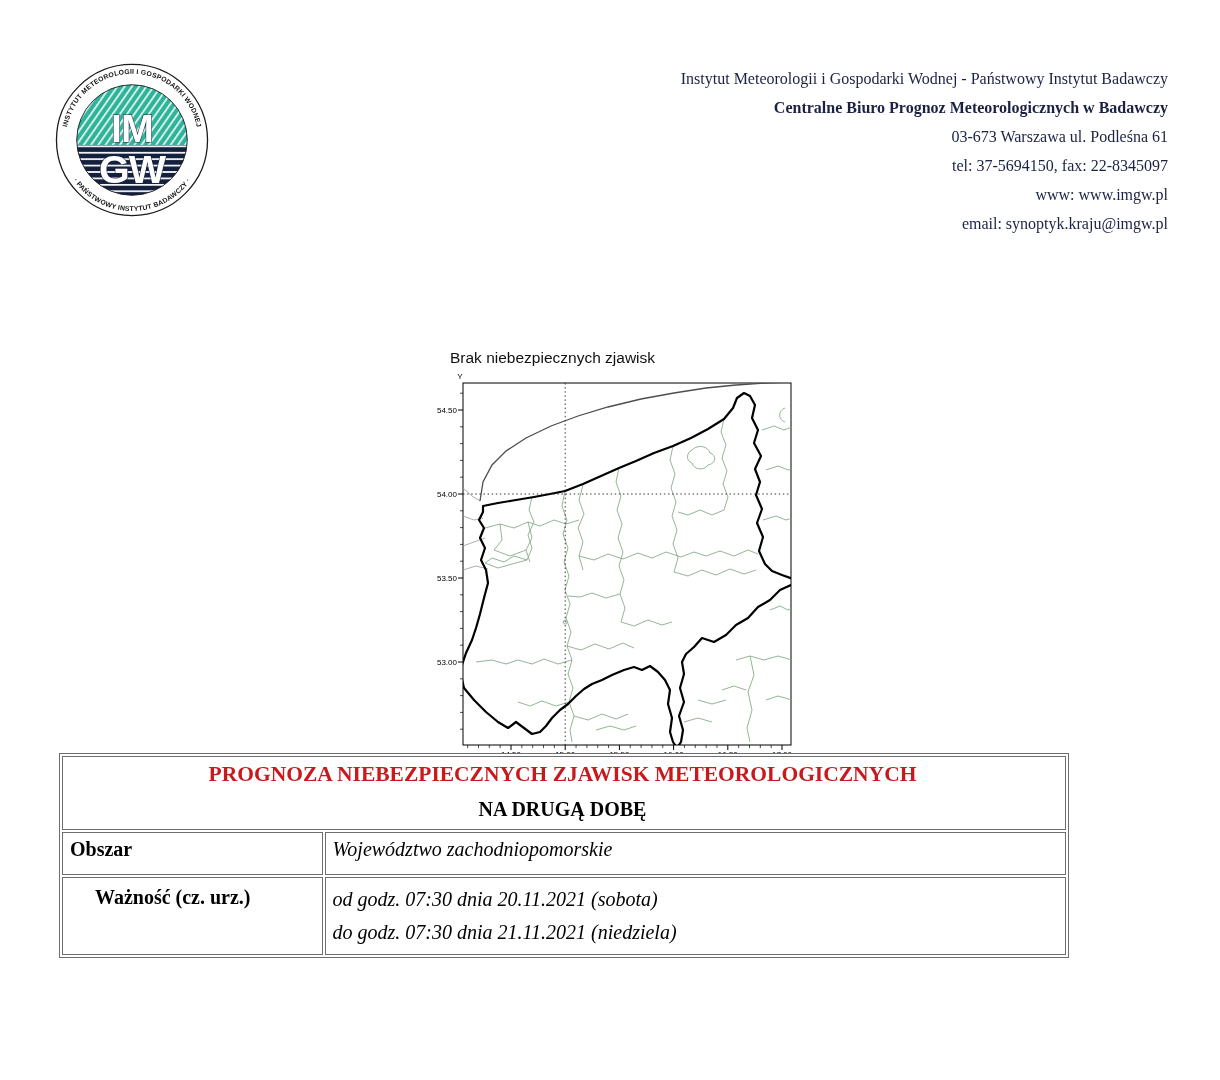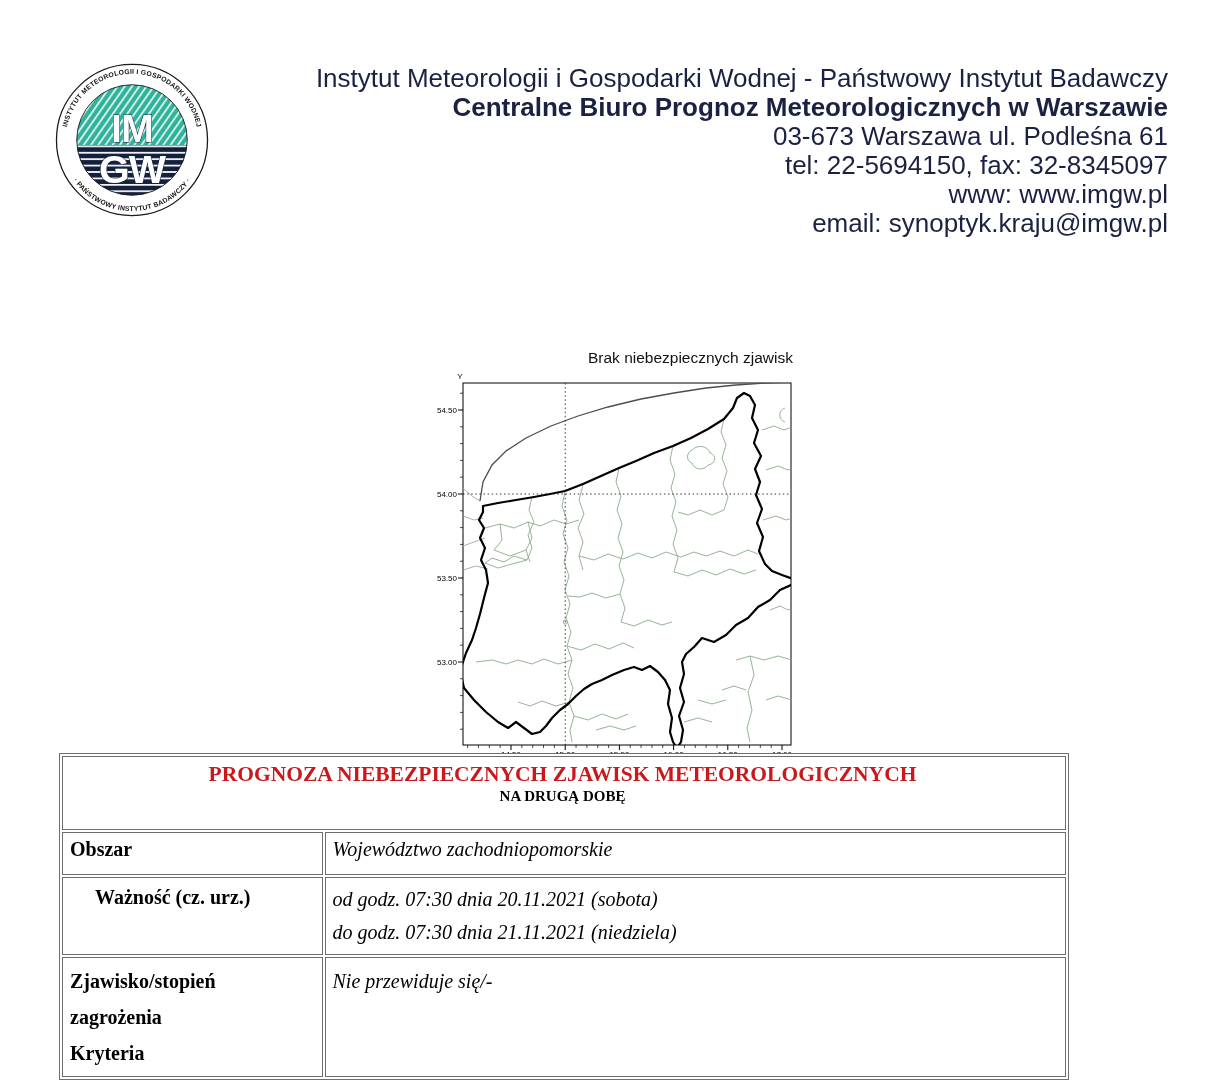--- a/index.html
+++ b/index.html
@@ -6,40 +6,40 @@
   body{
     width:1220px;height:1080px;background:#ffffff;position:relative;
     font-family:"Liberation Sans",sans-serif;overflow:hidden;
   }
   .page{position:absolute;inset:0;background:#fff;}
 
   
   .logo-wrap{position:absolute;left:54px;top:62px;width:156px;height:156px;}
   .header-text{
     position:absolute;top:64px;right:52px;text-align:right;
-    color:#1b2142;font-size:26px;line-height:29px;
+    color:#1b2142;font-size:16px;line-height:29px;font-family:Liberation Serif, serif;
   }
   .header-text .bold{font-weight:bold;}
 
   
-  .map-wrap{position:absolute;top:349px;left:436px;width:357px;text-align:right;}
+  .map-wrap{position:absolute;top:349px;left:436px;width:357px;text-align:left;}
   .map-title{font-size:15.5px;color:#111;margin:0 0 3px 14px;font-family:"Liberation Sans",sans-serif;}
   svg.region-map{display:block;}
 
   
   .table-wrap{position:absolute;top:753px;left:59px;width:1010px;}
   table.forecast{
     width:100%;border-collapse:separate;border-spacing:2px;
     border:1px solid #6e6e6e;background:#fff;
     font-family:"Liberation Serif",serif;color:#000;font-size:20px;
   }
   table.forecast td{border:1px solid #6e6e6e;padding:5px 10px 5px 7px;vertical-align:top;background:#fff;}
   td.title-cell{text-align:center;height:62px;padding-top:9px;}
   .t-red{font-weight:bold;font-size:21.5px;}
-  .t-sub{font-weight:bold;font-size:15px;margin-top:1px;color:#000;}
+  .t-sub{font-weight:bold;font-size:20px;margin-top:11px;color:#000;}
   td.label-cell{font-weight:bold;width:26%;}
   td.value-cell{font-weight:normal;font-style:italic;}
   tr.r-obszar td{height:31px;}
   tr.r-waznosc td{height:56px;line-height:33px;}
   tr.r-zjawisko td{height:66px;line-height:36px;}
   .bold-val{font-weight:bold;}
 </style>
 </head>
 <body>
 
@@ -74,23 +74,23 @@
         <textPath href="#arcTop" startOffset="50%" text-anchor="middle">INSTYTUT METEOROLOGII I GOSPODARKI WODNEJ</textPath>
       </text>
       <text font-family="Liberation Sans, sans-serif" font-size="6.9" font-weight="bold" fill="#111" letter-spacing="0.25">
         <textPath href="#arcBottom" startOffset="50%" text-anchor="middle">· PAŃSTWOWY INSTYTUT BADAWCZY ·</textPath>
       </text>
     </svg>
   </div>
 
   <div class="header-text">
     <div>Instytut Meteorologii i Gospodarki Wodnej - Państwowy Instytut Badawczy</div>
-    <div class="bold">Centralne Biuro Prognoz Meteorologicznych w Warszawie</div>
+    <div class="bold">Centralne Biuro Prognoz Meteorologicznych w Badawczy</div>
     <div>03-673 Warszawa ul. Podleśna 61</div>
-    <div>tel: 22-5694150, fax: 32-8345097</div>
+    <div>tel: 37-5694150, fax: 22-8345097</div>
     <div>www: www.imgw.pl</div>
     <div>email: synoptyk.kraju@imgw.pl</div>
   </div>
 
   <div class="map-wrap">
     <div class="map-title">Brak niebezpiecznych zjawisk</div>
     <svg class="region-map" width="357" height="390" viewBox="0 0 357 390">
       <defs>
         <clipPath id="frameClip">
             <rect x="27" y="13" width="328" height="362"></rect>
@@ -242,24 +242,17 @@
         <td class="label-cell">Obszar</td>
         <td class="value-cell">Województwo zachodniopomorskie</td>
       </tr>
       <tr class="r-waznosc">
         <td class="label-cell" style="line-height:28px;padding-left:32px;">Ważność (cz. urz.)</td>
         <td class="value-cell">
           <div>od godz. 07:30 dnia 20.11.2021 (sobota)</div>
           <div>do godz. 07:30 dnia 21.11.2021 (niedziela)</div>
         </td>
       </tr>
-      <tr class="r-zjawisko">
-        <td class="label-cell">
-          <div>Zjawisko/stopień zagrożenia</div>
-          <div>Kryteria</div>
-        </td>
-        <td class="value-cell bold-val">Nie przewiduje się/-</td>
-      </tr>
     </tbody>
       </table>
   </div>
 
 </div>
 
 </body></html>

